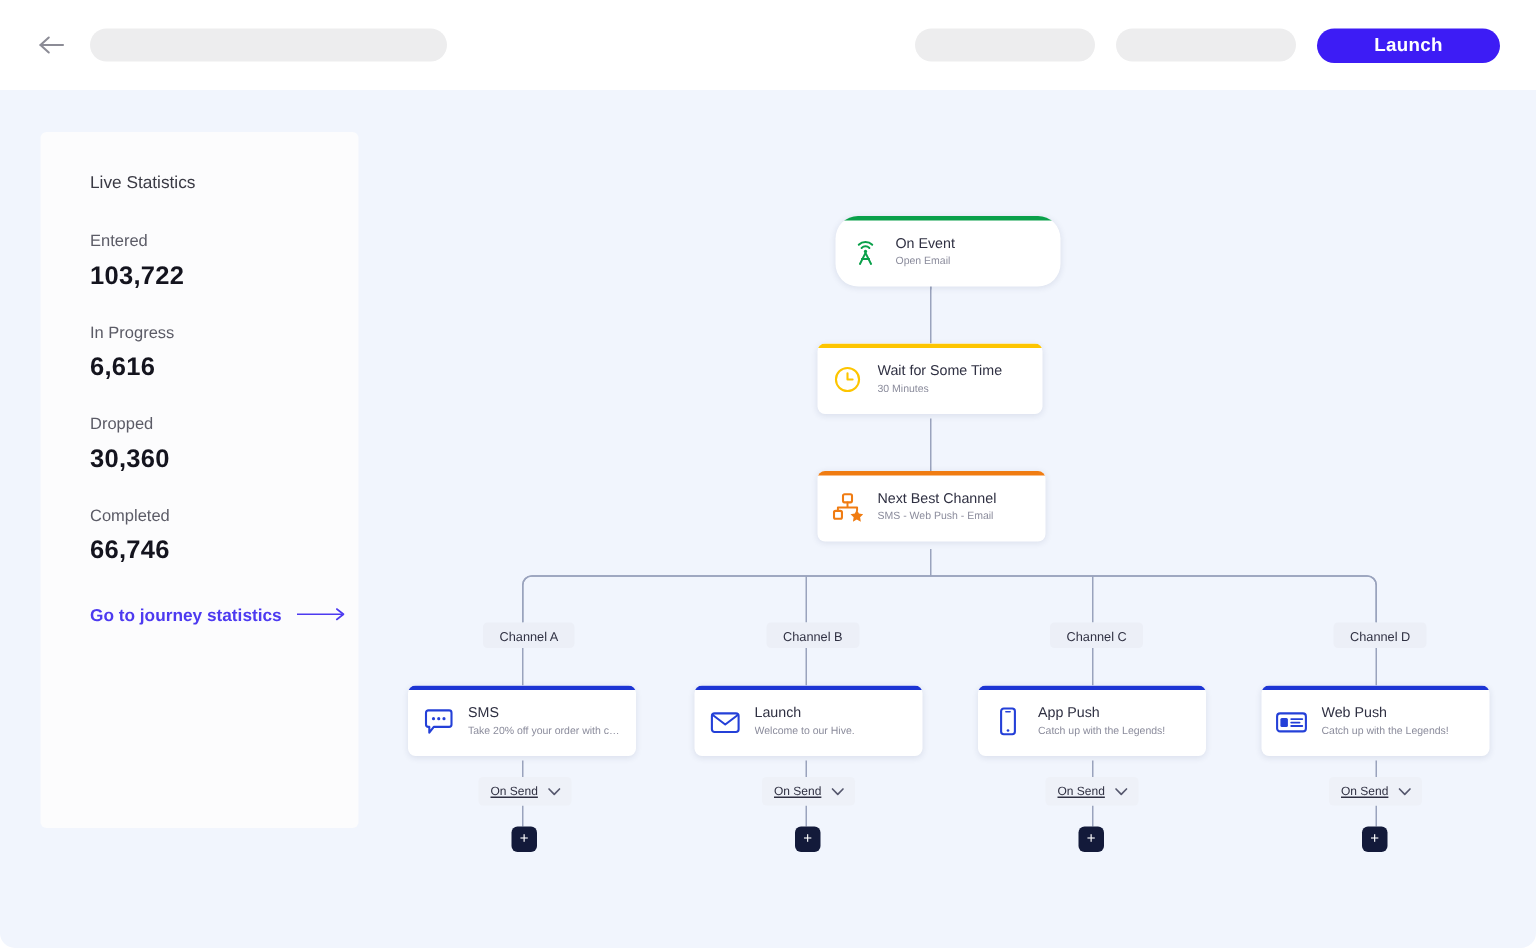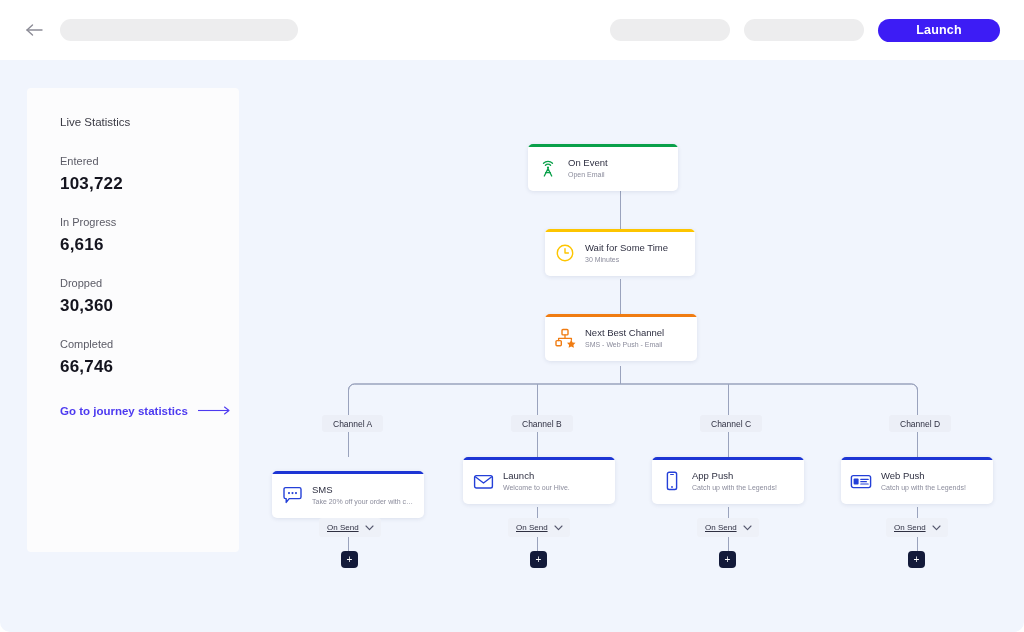--- a/index.html
+++ b/index.html
@@ -135,27 +135,27 @@
   }
   .node .sub {
     font-size: 7px;
     color: #8b8c9c;
     line-height: 11px;
     white-space: nowrap;
     overflow: hidden;
     text-overflow: ellipsis;
   }
 
-  .node-trigger { left: 528px; top: 100px; }
+  .node-trigger { left: 557px; top: 100px; border-radius: 15px; }
   .node-wait    { left: 545px; top: 185px; }
   .node-nbc     { left: 545px; top: 270px; width: 152px; }
 
   
   .chan-card { width: 152px; }
-  .card-a { left: 272px; top: 427px; }
+  .card-a { left: 272px; top: 413px; }
   .card-b { left: 463px; top: 413px; }
   .card-c { left: 652px; top: 413px; }
   .card-d { left: 841px; top: 413px; }
 
   
   .chan-pill {
     position: absolute;
     height: 17px;
     padding: 0 11px;
     background: #eceff7;

